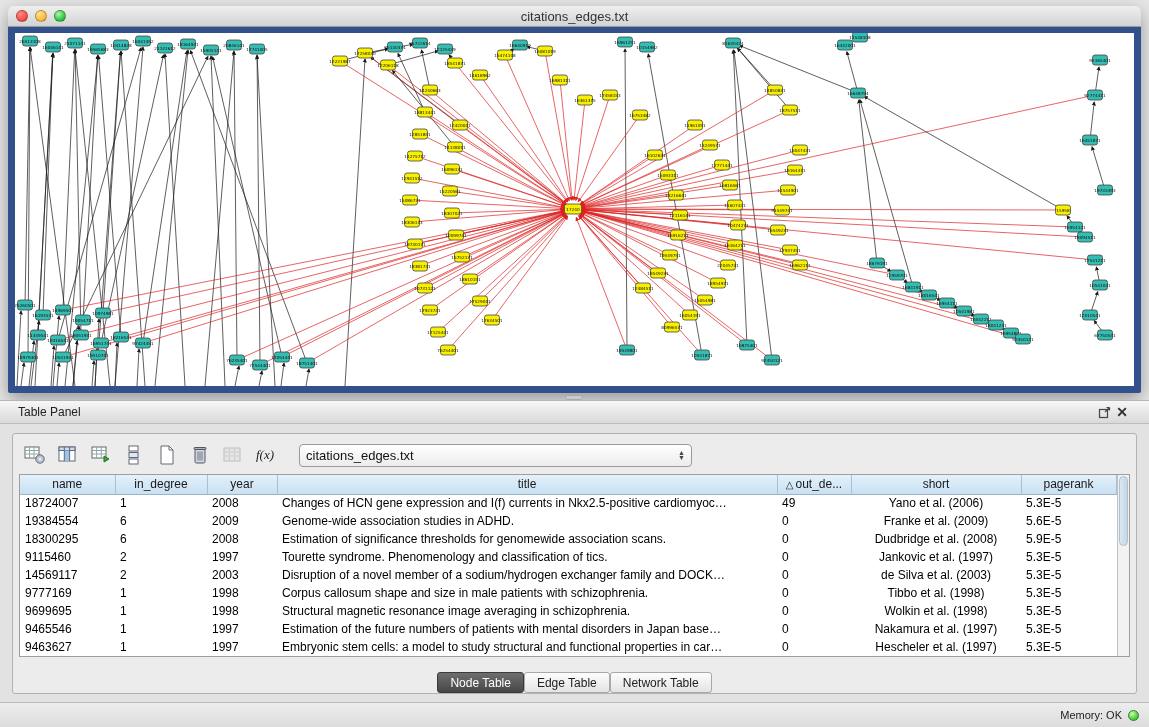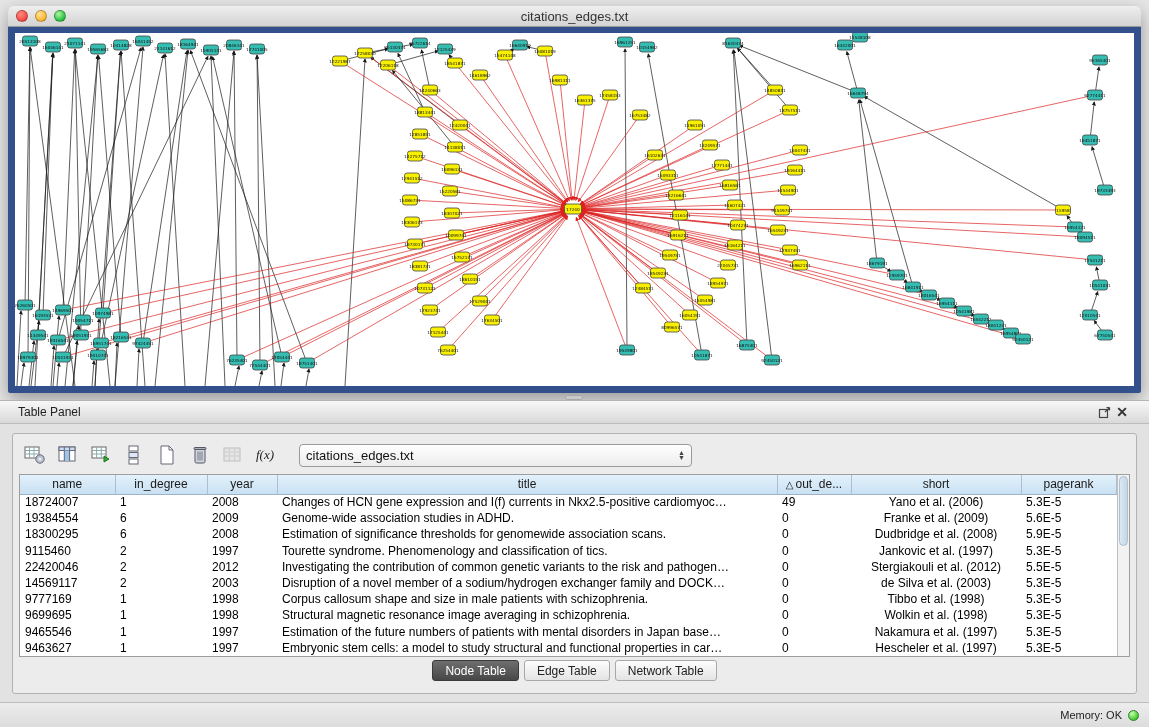--- a/index.html
+++ b/index.html
@@ -53,21 +53,21 @@
   table.data th { height:19px; background:linear-gradient(#e3f1fb,#c8e0f2); border-right:1px solid #a9c0d4;
     border-bottom:1px solid #9db4c8; font-weight:normal; font-size:12px; color:#1a1a1a; text-align:center;
     overflow:hidden; white-space:nowrap; }
   table.data td { height:16px; padding:0 5px; white-space:nowrap; overflow:hidden; color:#000; }
   table.data td.c-short { text-align:center; }
   .sort-tri { font-size:10px; margin-right:2px; }
   .vscroll { flex:1; background:#f2f2f2; border-left:1px solid #c0c0c0; position:relative; }
   .vscroll .thumb { position:absolute; left:1px; right:1px; top:1px; height:70px; background:linear-gradient(90deg,#dce8f2,#c5d6e6); border:1px solid #aebfce; border-radius:6px; }
 
   
-  .tabs { position:absolute; left:0; right:0; bottom:12px; display:flex; justify-content:center; gap:5px; }
+  .tabs { position:absolute; left:0; right:0; bottom:0; display:flex; justify-content:center; }
   .tab-btn { height:21px; padding:0 12px; font-size:12px; border-radius:3px; display:flex; align-items:center;
     border:1px solid #a8a8a8; background:linear-gradient(#fdfdfd,#e4e4e4); color:#222; cursor:pointer; }
   .tab-btn.active { background:linear-gradient(#6e6e6e,#474747); border-color:#3a3a3a; color:#fff; }
 
   
   .statusbar { position:absolute; left:0; right:0; bottom:0; height:25px; background:linear-gradient(#ededed,#dcdcdc);
     border-top:1px solid #bdbdbd; display:flex; align-items:center; justify-content:flex-end; padding:0 10px; gap:6px; }
   .mem-label { font-size:11px; color:#222; }
   .mem-dot { width:11px; height:11px; border-radius:50%; border:1px solid #2f7d2f;
     background:radial-gradient(circle at 35% 30%, #c8ffb0, #52d23f 60%, #2e9e2e); }
@@ -916,29 +916,20 @@
             <tr>
               <td>9115460</td>
               <td>2</td>
               <td>1997</td>
               <td>Tourette syndrome. Phenomenology and classification of tics.</td>
               <td>0</td>
               <td class="c-short">Jankovic et al. (1997)</td>
               <td>5.3E-5</td>
             </tr>
             <tr>
-              <td>22420046</td>
-              <td>2</td>
-              <td>2012</td>
-              <td>Investigating the contribution of common genetic variants to the risk and pathogen…</td>
-              <td>0</td>
-              <td class="c-short">Stergiakouli et al. (2012)</td>
-              <td>5.5E-5</td>
-            </tr>
-            <tr>
               <td>14569117</td>
               <td>2</td>
               <td>2003</td>
               <td>Disruption of a novel member of a sodium/hydrogen exchanger family and DOCK…</td>
               <td>0</td>
               <td class="c-short">de Silva et al. (2003)</td>
               <td>5.3E-5</td>
             </tr>
             <tr>
               <td>9777169</td>

